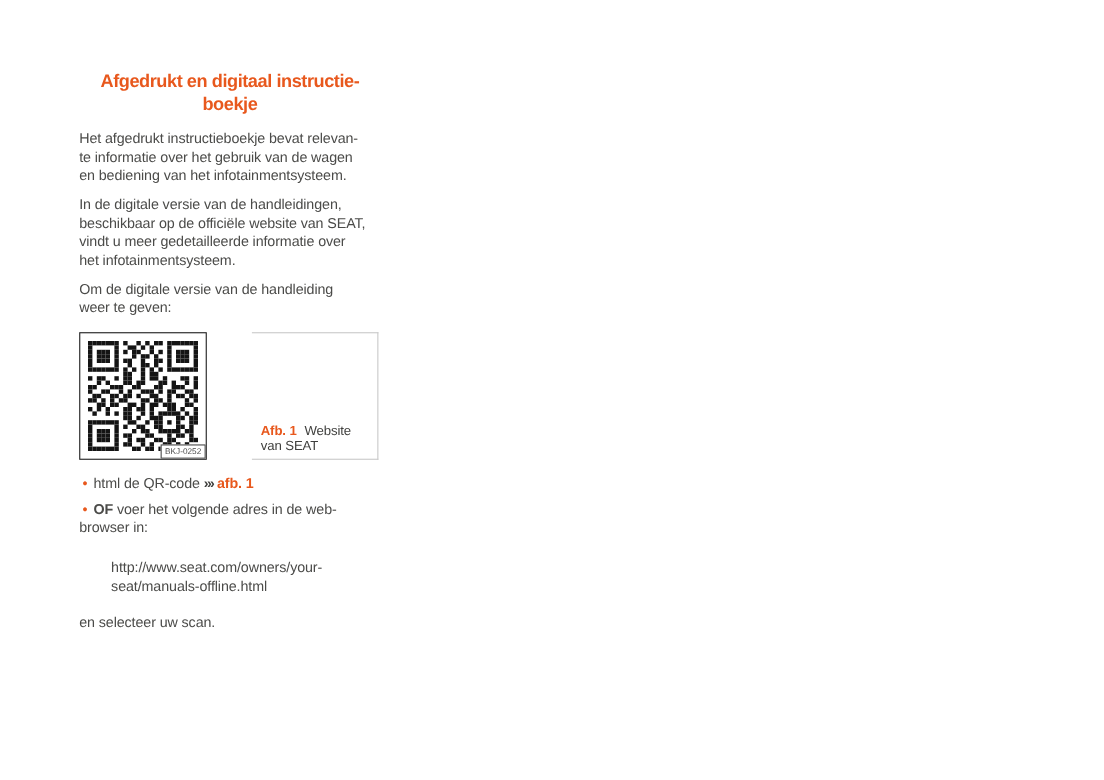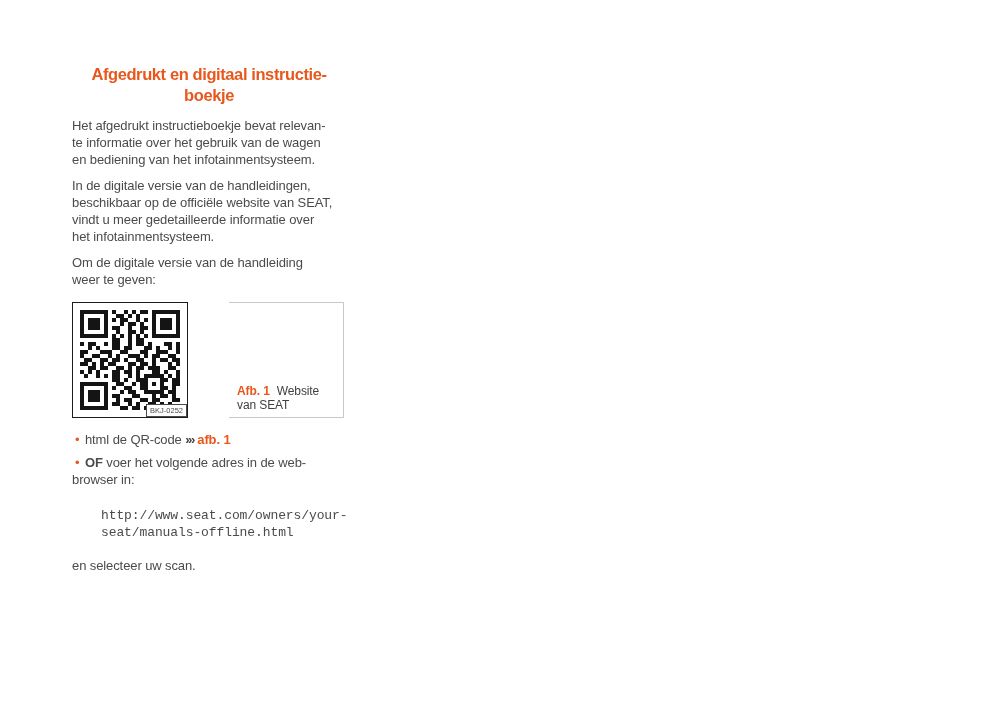--- a/index.html
+++ b/index.html
@@ -33,21 +33,21 @@
     flex:1; box-sizing:border-box; border:1px solid #c9c9c9; border-left:none;
     display:flex; align-items:flex-end; padding:5px 8px; font-size:12px; line-height:14px;
     background:#fff; color:#3f3f3d;
   }
   .cap-label { color:#e8581d; font-weight:bold; margin-right:7px; }
   .bullet { margin:0 0 6px 0; }
   .bullet .dot { color:#e8581d; margin:0 2px 0 3px; }
   .arrows { font-weight:bold; color:#3f3f3d; letter-spacing:-1.5px; }
   .ref { color:#e8581d; font-weight:bold; }
   .bold { font-weight:bold; }
-  .url { margin:19px 0 16px 29px;font-family:Liberation Mono, monospace; }
+  .url { margin:19px 0 16px 29px; }
   .closing { margin:0; }
 </style>
 </head>
 <body>
 
 <main class="content">
 
   <h1 class="heading">Afgedrukt en digitaal instructie-
 boekje</h1>
 

